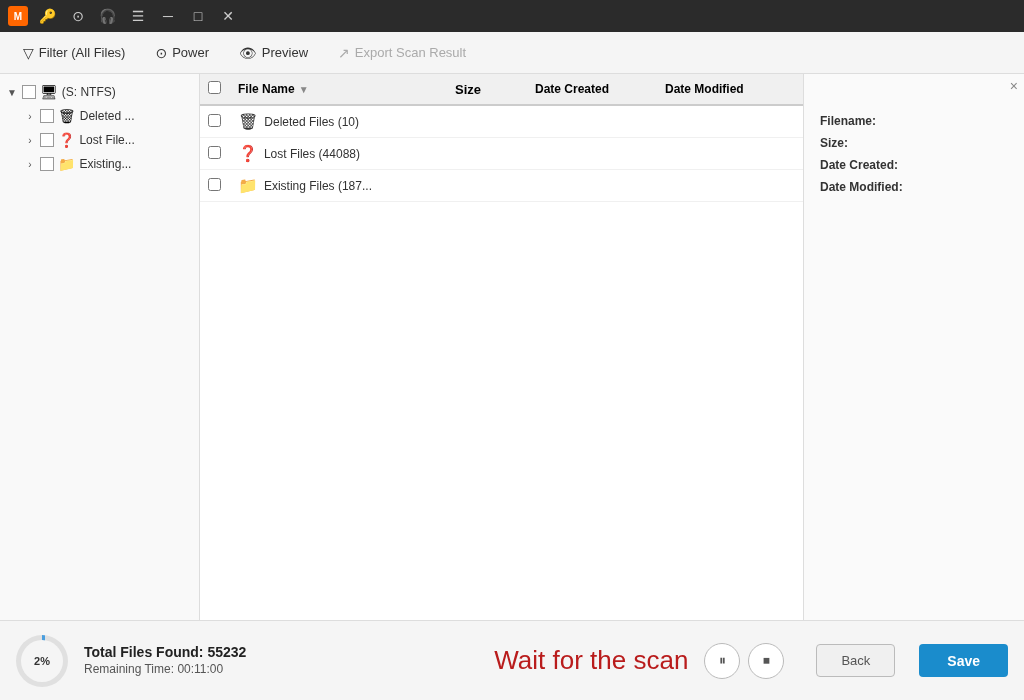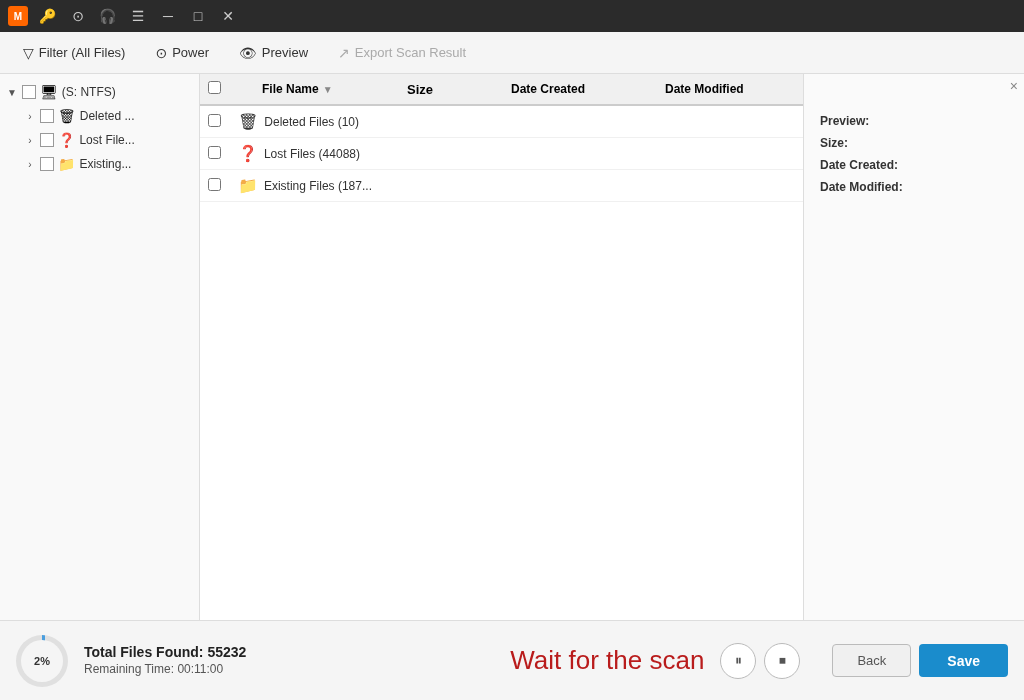--- a/index.html
+++ b/index.html
@@ -99,21 +99,20 @@
       background: #fff;
       border-right: 1px solid #ddd;
     }
     .file-list-header {
       display: flex;
       align-items: center;
       background: #f0f0f0;
       border-bottom: 2px solid #ccc;
       height: 32px;
       padding: 0 8px;
-      gap: 24px;
     }
     .col-check { width: 30px; }
     .col-name { flex: 1; display: flex; align-items: center; gap: 4px; font-weight: 600; font-size: 12px; }
     .col-size { width: 80px; font-weight: 600; font-size: 13px; }
     .col-date-created { width: 130px; font-weight: 600; font-size: 12px; }
     .col-date-modified { width: 130px; font-weight: 600; font-size: 12px; }
     .sort-icon { font-size: 10px; color: #888; }
 
     .file-list-body { flex: 1; overflow-y: auto; }
     .file-row {
@@ -183,21 +182,21 @@
     .scan-info .remaining { font-size: 12px; color: #555; margin: 2px 0; }
     .scan-info .hint { font-size: 11px; color: #777; }
     .wait-text { font-size: 26px; font-weight: normal; color: #b91c1c; flex: 0 0 auto; }
     .scan-controls { display: flex; gap: 8px; align-items: center; }
     .ctrl-btn {
       width: 36px; height: 36px; border-radius: 50%;
       border: 1px solid #bbb; background: #fff;
       display: flex; align-items: center; justify-content: center;
       cursor: pointer; font-size: 14px; color: #555;
     }
-    .nav-buttons { display: flex; gap: 8px; margin-left: 16px; }
+    .nav-buttons { display: flex; gap: 24px; margin-left: 16px; }
     .nav-btn {
       padding: 8px 24px;
       border-radius: 4px;
       border: 1px solid #bbb;
       background: #f0f0f0;
       font-size: 13px;
       cursor: pointer;
       color: #555;
     }
     .save-btn {
@@ -341,21 +340,21 @@
           <div class="file-row-date-modified"></div>
         </div>
 
       </div>
     </div>
 
     <div class="preview-panel">
       <span class="preview-close">×</span>
       <div class="preview-content">
         <div class="preview-field">
-          <span class="label">Preview:</span>
+          <span class="label">Filename:</span>
           <span></span>
         </div>
         <div class="preview-field">
           <span class="label">Size:</span>
           <span></span>
         </div>
         <div class="preview-field">
           <span class="label">Date Created:</span>
           <span></span>
         </div>

